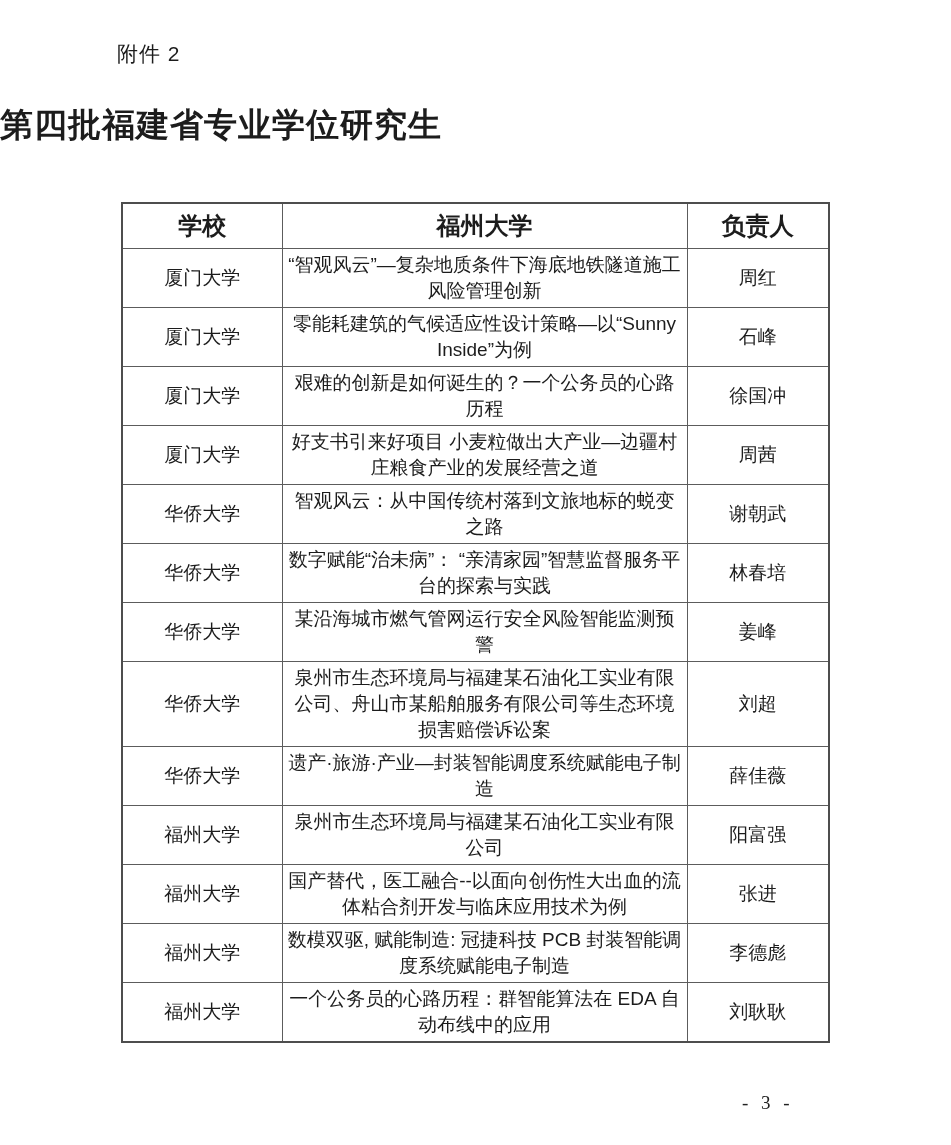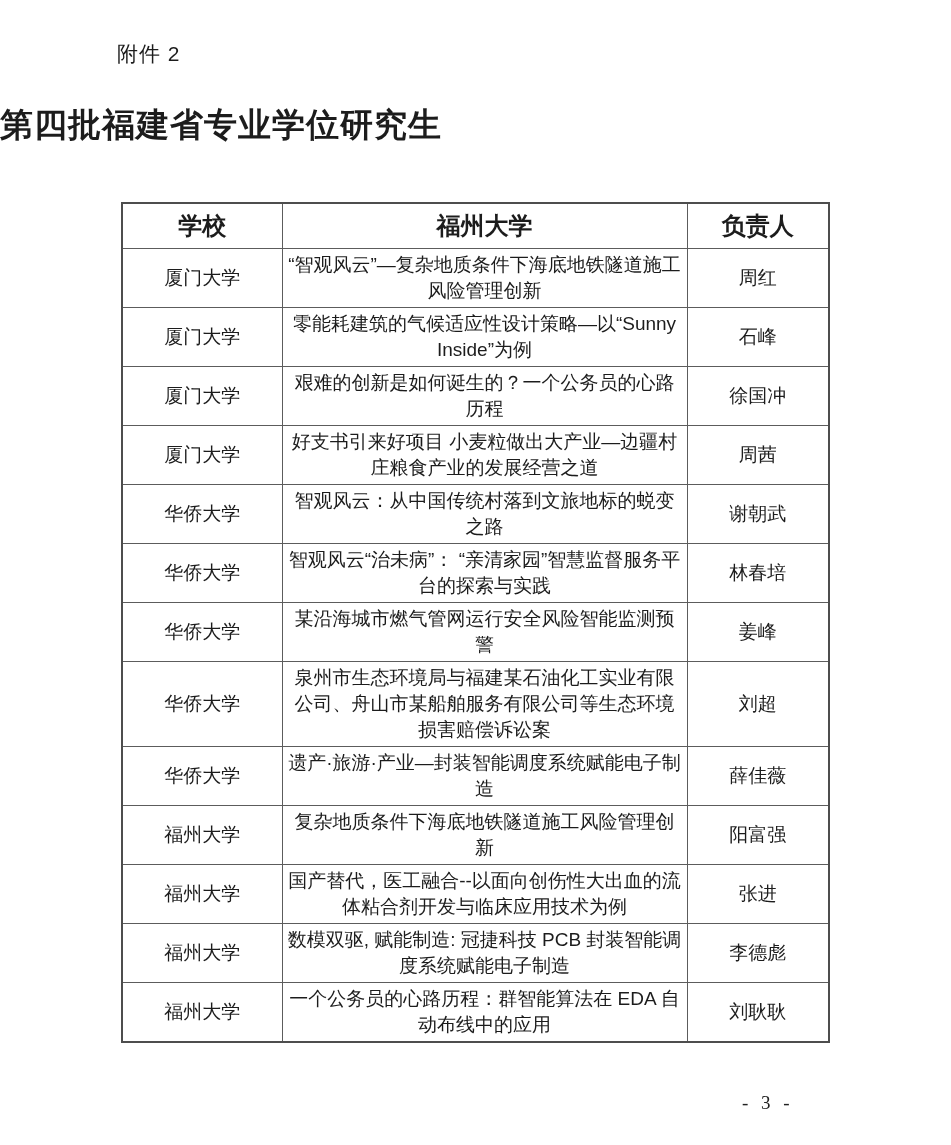--- a/index.html
+++ b/index.html
@@ -121,41 +121,41 @@
     <td class="case-cell">好支书引来好项目 小麦粒做出大产业—边疆村庄粮食产业的发展经营之道</td>
     <td class="leader-cell">周茜</td>
   </tr>
         <tr>
     <td class="school-cell">华侨大学</td>
     <td class="case-cell">智观风云：从中国传统村落到文旅地标的蜕变之路</td>
     <td class="leader-cell">谢朝武</td>
   </tr>
         <tr>
     <td class="school-cell">华侨大学</td>
-    <td class="case-cell">智观风云“治未病”： “亲清家园”智慧监督服务平台的探索与实践</td>
+    <td class="case-cell">数字赋能“治未病”： “亲清家园”智慧监督服务平台的探索与实践</td>
     <td class="leader-cell">林春培</td>
   </tr>
         <tr>
     <td class="school-cell">华侨大学</td>
     <td class="case-cell">某沿海城市燃气管网运行安全风险智能监测预警</td>
     <td class="leader-cell">姜峰</td>
   </tr>
         <tr>
     <td class="school-cell">华侨大学</td>
     <td class="case-cell">泉州市生态环境局与福建某石油化工实业有限公司、舟山市某船舶服务有限公司等生态环境损害赔偿诉讼案</td>
     <td class="leader-cell">刘超</td>
   </tr>
         <tr>
     <td class="school-cell">华侨大学</td>
     <td class="case-cell">遗产·旅游·产业—封装智能调度系统赋能电子制造</td>
     <td class="leader-cell">薛佳薇</td>
   </tr>
         <tr>
     <td class="school-cell">福州大学</td>
-    <td class="case-cell">复杂地质条件下海底地铁隧道施工风险管理创新</td>
+    <td class="case-cell">泉州市生态环境局与福建某石油化工实业有限公司</td>
     <td class="leader-cell">阳富强</td>
   </tr>
         <tr>
     <td class="school-cell">福州大学</td>
     <td class="case-cell">国产替代，医工融合--以面向创伤性大出血的流体粘合剂开发与临床应用技术为例</td>
     <td class="leader-cell">张进</td>
   </tr>
         <tr>
     <td class="school-cell">福州大学</td>
     <td class="case-cell">数模双驱, 赋能制造: 冠捷科技 PCB 封装智能调度系统赋能电子制造</td>

